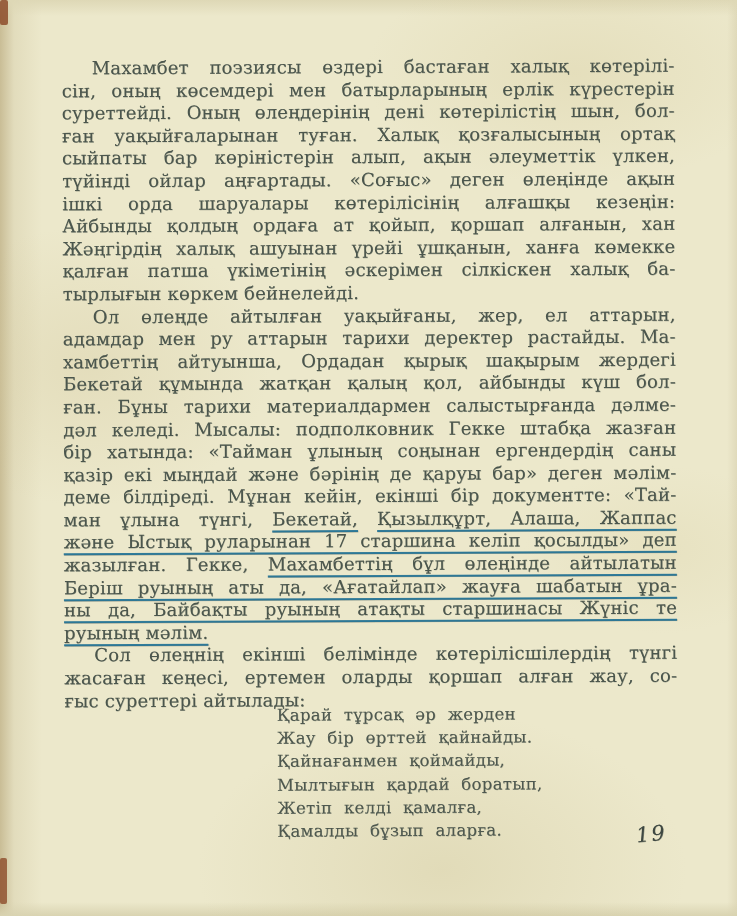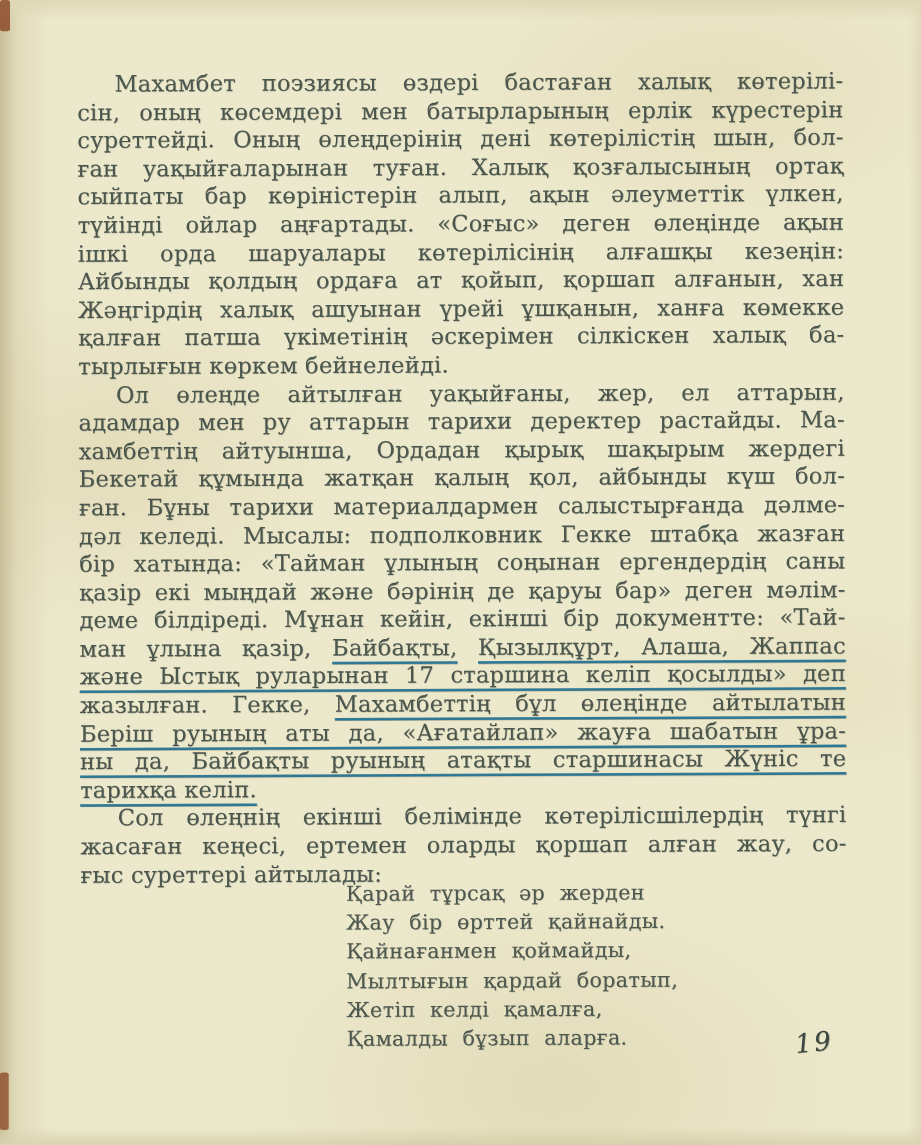--- a/index.html
+++ b/index.html
@@ -85,26 +85,26 @@
       <div class="line noj"><span>тырлығын көркем бейнелейді.</span></div>
       <div class="line ind"><span>Ол өлеңде айтылған уақыйғаны, жер, ел аттарын,</span></div>
       <div class="line"><span>адамдар мен ру аттарын тарихи деректер растайды. Ма-</span></div>
       <div class="line"><span>хамбеттің айтуынша, Ордадан қырық шақырым жердегі</span></div>
       <div class="line"><span>Бекетай құмында жатқан қалың қол, айбынды күш бол-</span></div>
       <div class="line"><span>ған. Бұны тарихи материалдармен салыстырғанда дәлме-</span></div>
       <div class="line"><span>дәл келеді. Мысалы: подполковник Гекке штабқа жазған</span></div>
       <div class="line"><span>бір хатында: «Тайман ұлының соңынан ергендердің саны</span></div>
       <div class="line"><span>қазір екі мыңдай және бәрінің де қаруы бар» деген мәлім-</span></div>
       <div class="line"><span>деме білдіреді. Мұнан кейін, екінші бір документте: «Тай-</span></div>
-      <div class="line"><span>ман ұлына қазір, </span><span class="u">Байбақты,</span><span> </span><span class="u">Қызылқұрт, Алаша, Жаппас</span></div>
+      <div class="line"><span>ман ұлына түнгі, </span><span class="u">Бекетай,</span><span> </span><span class="u">Қызылқұрт, Алаша, Жаппас</span></div>
       <div class="line"><span class="u">және Ыстық руларынан 17 старшина келіп қосылды» деп</span></div>
       <div class="line"><span>жазылған. Гекке, </span><span class="u">Махамбеттің бұл өлеңінде айтылатын</span></div>
       <div class="line"><span class="u">Беріш руының аты да, «Ағатайлап» жауға шабатын ұра-</span></div>
       <div class="line"><span class="u">ны да, Байбақты руының атақты старшинасы Жүніс те</span></div>
-      <div class="line noj"><span class="u">тарихқа келіп.</span></div>
+      <div class="line noj"><span class="u">руының мәлім.</span></div>
       <div class="line ind"><span>Сол өлеңнің екінші белімінде көтерілісшілердің түнгі</span></div>
       <div class="line"><span>жасаған кеңесі, ертемен оларды қоршап алған жау, со-</span></div>
       <div class="line noj"><span>ғыс суреттері айтылады:</span></div>
     </main>
 
   <section id="verse" class="verse">
       <div class="vline">Қарай тұрсақ әр жерден</div>
       <div class="vline">Жау бір өрттей қайнайды.</div>
       <div class="vline">Қайнағанмен қоймайды,</div>
       <div class="vline">Мылтығын қардай боратып,</div>

